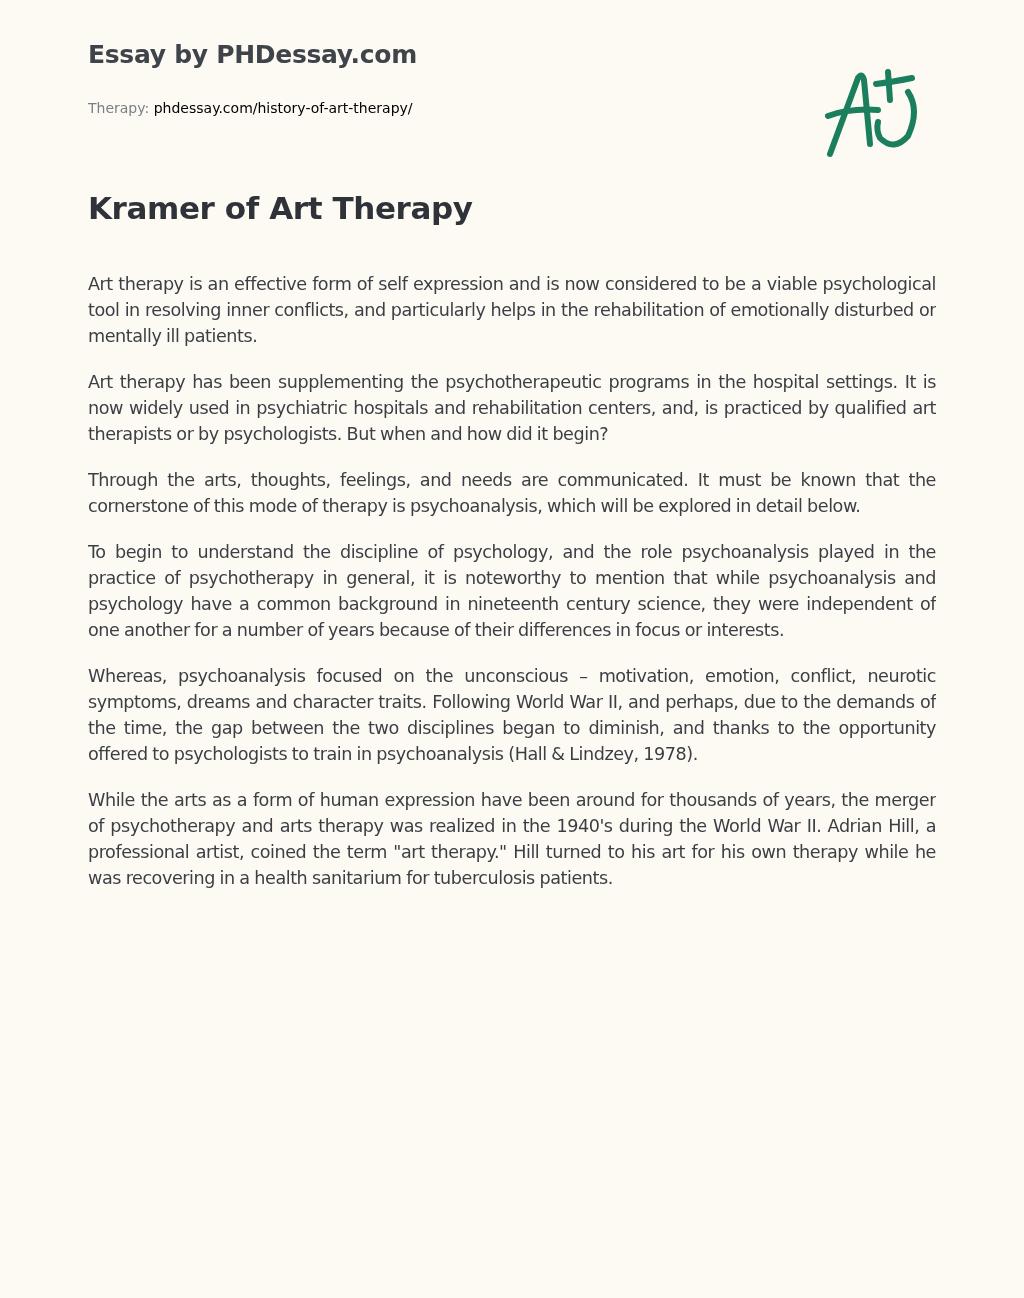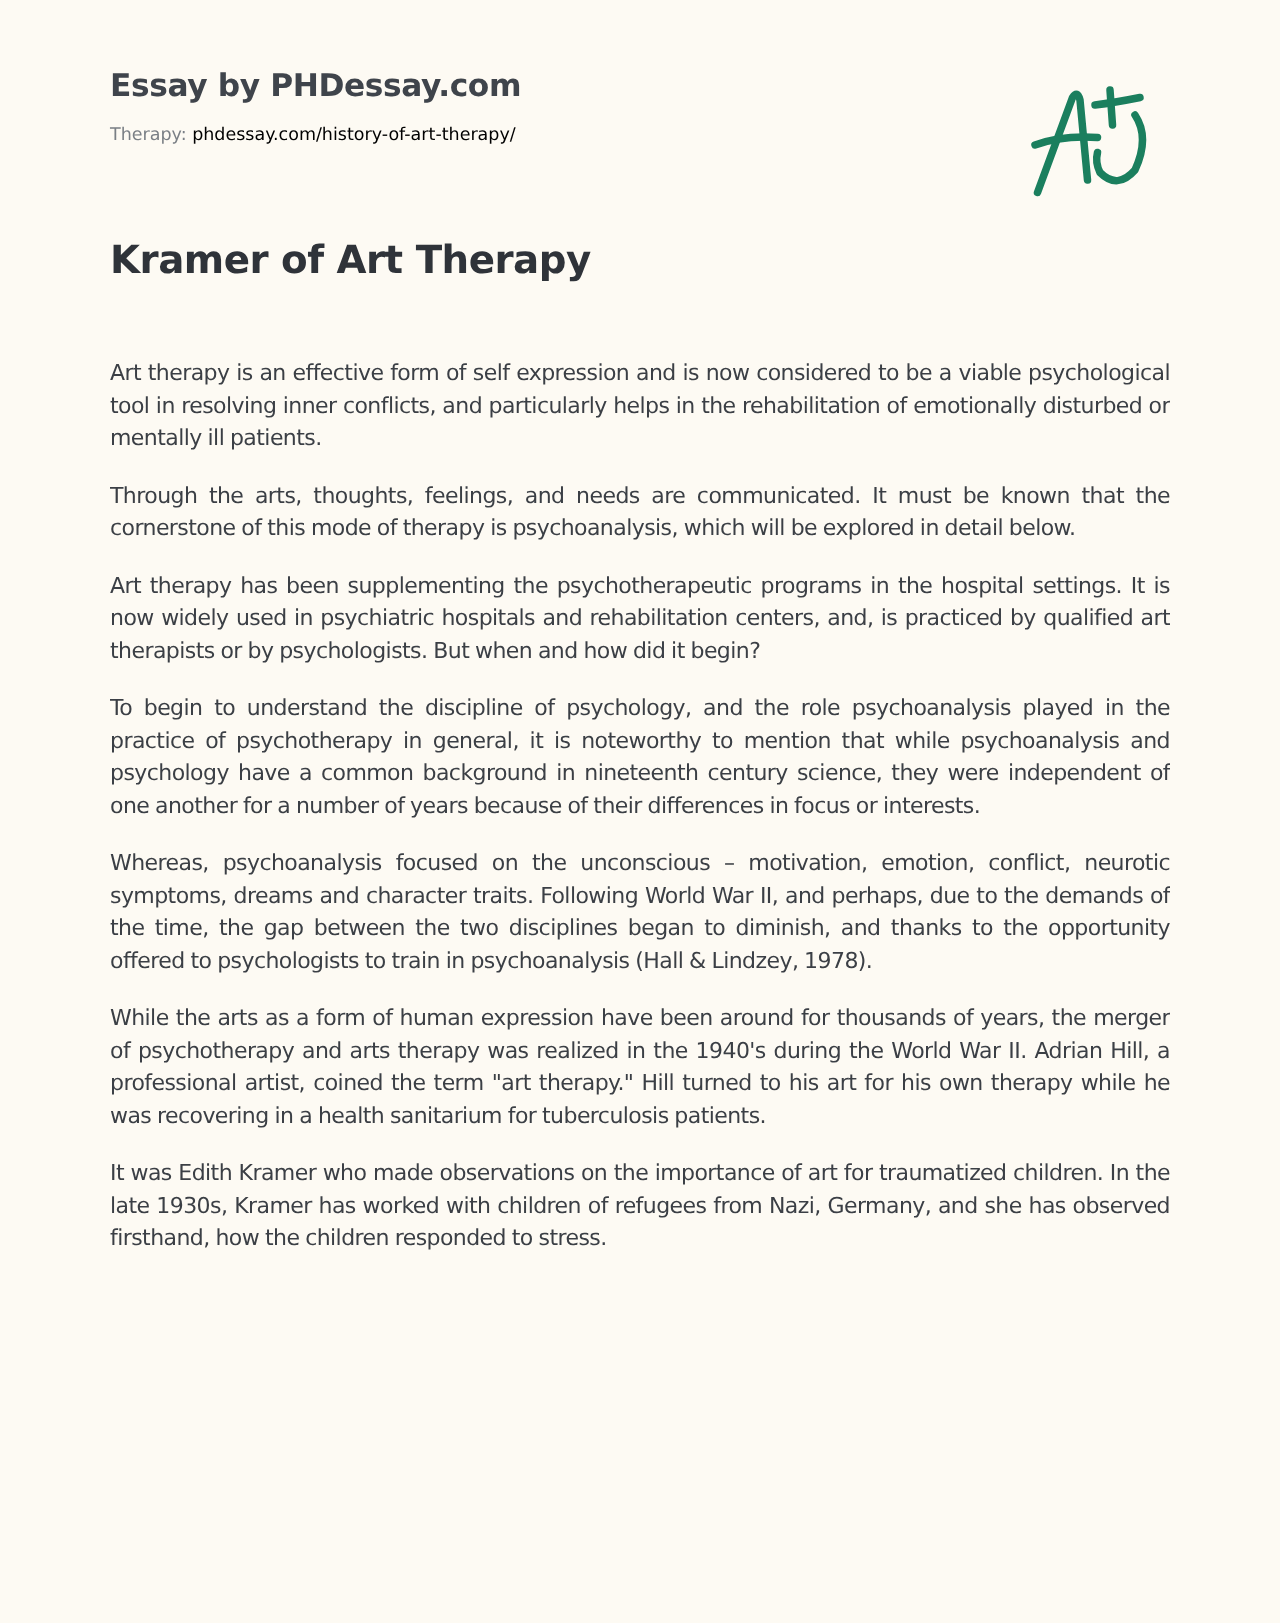--- a/index.html
+++ b/index.html
@@ -4,41 +4,41 @@
 <style>
   html, body { margin: 0; padding: 0; }
   body {
     width: 1024px; height: 1298px; overflow: hidden;
     background: #fdfaf3;
     font-family: "DejaVu Sans", sans-serif;
     color: #3f4349;
     position: relative;
   }
   .site-title {
-    position: absolute; left: 88px; top: 54px;
+    position: absolute; left: 88px; top: 40px;
     font-size: 25px; font-weight: bold; color: #3f444b; margin: 0;
     letter-spacing: -0.3px;
   }
   .source {
     position: absolute; left: 88px; top: 100px;
     font-size: 14px; color: #7a7f85;
   }
   .source a { color: #000000; text-decoration: none; }
   .logo { position: absolute; left: 820px; top: 64px; width: 110px; height: 96px; }
   .title {
     position: absolute; left: 88px; top: 190px; margin: 0;
     font-size: 31px; font-weight: bold; color: #2f3339;
     letter-spacing: -0.4px;
   }
   .content {
     position: absolute; left: 88px; top: 271px; width: 848px;
     height: 979px; overflow: hidden;
   }
   .content p {
-    margin: 15px 0 20px 0;
+    margin: 0 0 20px 0;
     font-size: 17.6px; line-height: 26px;
     text-align: justify; color: #3b3f45;
     letter-spacing: -0.45px; word-spacing: -0.5px;
   }
 </style>
 </head>
 <body>
 
 <h1 class="site-title">Essay by PHDessay.com</h1>
 <div class="source">
@@ -53,19 +53,18 @@
     <path d="M68 8 L70 36"></path>
     <path d="M56 20 Q72 18 92 14"></path>
     <path d="M88 28 Q100 46 88 72 Q74 88 60 74 Q56 66 58 58"></path>
   </g>
 </svg>
 
 <h2 class="title">Kramer of Art Therapy</h2>
 
 <div class="content">
   <p>Art therapy is an effective form of self expression and is now considered to be a viable psychological tool in resolving inner conflicts, and  particularly helps  in the rehabilitation of emotionally disturbed or mentally ill patients.</p>
+  <p>Art therapy has been supplementing the psychotherapeutic programs in the hospital settings.  It is now widely used in psychiatric hospitals and rehabilitation centers, and, is practiced by qualified art therapists or by psychologists. But when and how did it begin?</p>
   <p>Through the arts, thoughts,  feelings, and needs are communicated. It must be known that the cornerstone of this mode of therapy is psychoanalysis, which will be explored in detail below.</p>
-  <p>Art therapy has been supplementing the psychotherapeutic programs in the hospital settings.  It is now widely used in psychiatric hospitals and rehabilitation centers, and, is practiced by qualified art therapists or by psychologists. But when and how did it begin?</p>
   <p>To begin to understand the discipline of psychology, and the role psychoanalysis played in the practice of psychotherapy in general, it is noteworthy to mention that while psychoanalysis and psychology have a common background in nineteenth century science, they were independent of one another for a number of years because of their differences in focus or interests.</p>
   <p>Whereas, psychoanalysis focused on the unconscious – motivation, emotion, conflict, neurotic symptoms, dreams and character traits. Following World War II, and perhaps, due to the demands of the time, the gap between the two disciplines began to diminish, and thanks to the opportunity offered  to psychologists to train in psychoanalysis  (Hall &amp; Lindzey, 1978).</p>
   <p>While the arts as a form of human expression have been around for thousands of years, the merger of psychotherapy and arts therapy was realized in  the 1940's during the World War II.  Adrian Hill, a professional artist, coined the term "art therapy."  Hill  turned to his art for his own therapy while he was recovering in a  health sanitarium for tuberculosis patients.</p>
-  <p>It was Edith Kramer who made observations on the importance of art for traumatized children. In the late 1930s, Kramer has worked with children of refugees from Nazi, Germany, and she has observed firsthand, how the children responded to stress.</p>
 </div>
 
 </body></html>

